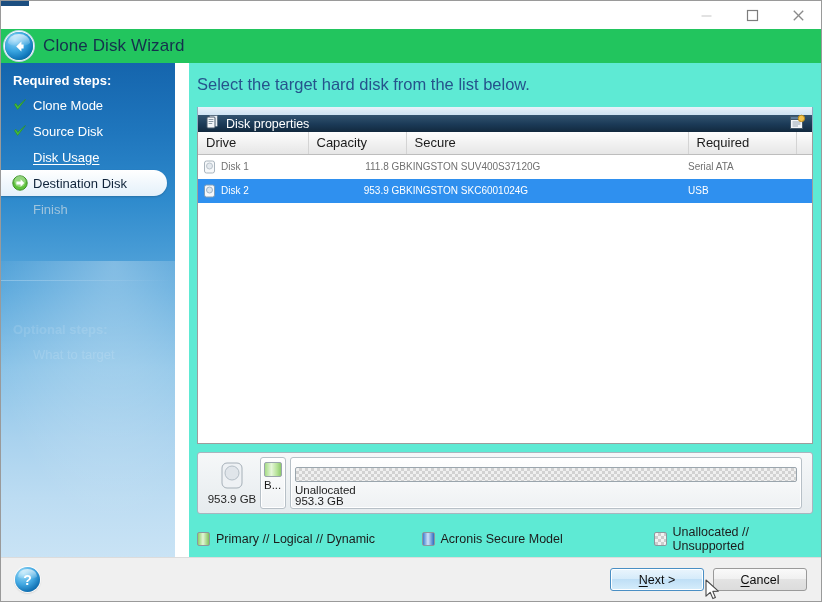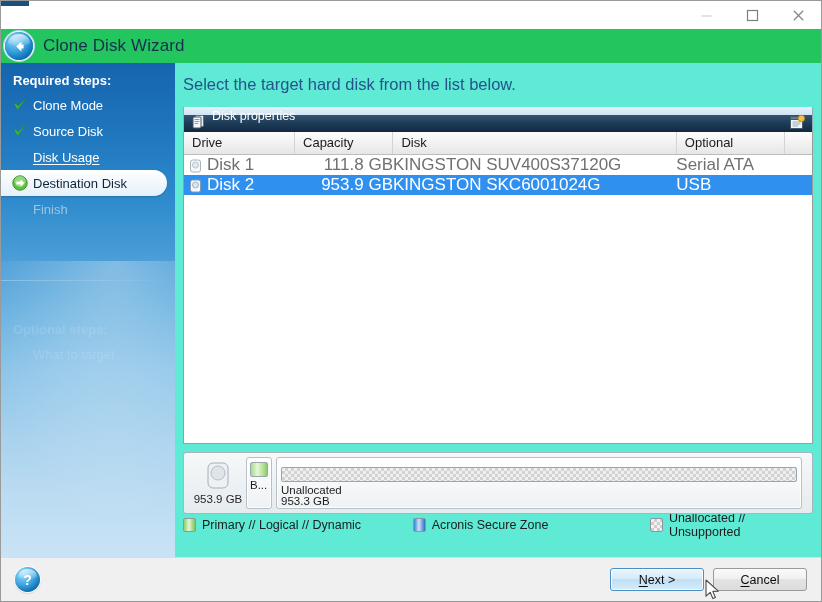--- a/index.html
+++ b/index.html
@@ -57,21 +57,21 @@
     border-radius: 50% 50% 45% 45%/ 70% 70% 30% 30%;
     background: linear-gradient(to bottom, rgba(255,255,255,.72), rgba(255,255,255,.06));
     pointer-events: none;
   }
   #backbtn svg { position: relative; z-index: 2; }
   #apptitle {
     font-size: 17px; color: #15314d; margin-left: 10px; letter-spacing: .1px;
   }
 
   
-  #body { flex: 1; display: flex; min-height: 0; position: relative; }
+  #body { flex: 1; display: flex; min-height: 0; position: relative; gap: 14px; }
 
   
   #sidebar {
     width: 174px; flex: none; position: relative; overflow: hidden;
     background:
       linear-gradient(to bottom, #1565ad 0%, #1f76bd 14%, #2f8bcd 28%, #5aa8dc 46%, #8cc4e8 62%, #a9d2ee 76%, #bcdcf2 88%, #c9e3f5 100%);
   }
   #sidebar::before {
     content: ""; position: absolute; left: -20%; top: 40%;
     width: 170%; height: 60%;
@@ -142,21 +142,21 @@
   #propbar .pbinner {
     position: absolute; left: 0; right: 0; bottom: 0; height: 17px;
     background: linear-gradient(to bottom, #32536f, #1b3a57 55%, #12293e);
     display: flex; align-items: center;
   }
   #propbar .pbtop {
     position: absolute; left: 0; right: 0; top: 0; height: 8px;
     background: linear-gradient(to bottom, #e8f2fa, #cfe3f3);
   }
   #proplabel {
-    position: absolute; left: 28px; bottom: 9px; z-index: 5;
+    position: absolute; left: 28px; bottom: 1px; z-index: 5;
     color: #ffffff; font-size: 12.5px;
   }
   #propicon {
     position: absolute; left: 7px; bottom: 3px; z-index: 5;
     width: 16px; height: 16px;
   }
   #propicon-right {
     position: absolute; right: 6px; bottom: 2px; z-index: 5;
     width: 17px; height: 16px;
   }
@@ -174,21 +174,21 @@
   table.disks { width: 100%; border-collapse: collapse; table-layout: fixed; }
   table.disks th {
     background: linear-gradient(to bottom, #fdfdfd, #f1f1f1 52%, #e6e6e6);
     border-bottom: 1px solid #bdbdbd;
     border-right: 1px solid #d4d4d4;
     font-weight: normal; font-size: 13px; color: #1b1b1b;
     text-align: left; padding: 3px 0 4px 8px; height: 21px;
   }
   table.disks th:last-child { border-right: none; }
   table.disks td {
-    font-size: 17px; padding: 0; height: 18px; color: #707070;
+    font-size: 10px; padding: 0; height: 24px; color: #707070;
     vertical-align: middle;
   }
   tr.row.sel td { background: #2f90ef; color: #ffffff; }
   .cell-drive { display: flex; align-items: center; padding-left: 5px; }
   .diskglyph { width: 13px; height: 14px; flex: none; margin-right: 5px; }
   .cell-cap { text-align: right; padding-right: 9px; }
   .cell-model { padding-left: 1px; }
   .cell-iface { padding-left: 8px; }
   #tablefill { flex: 1; background: #ffffff; }
 
@@ -226,21 +226,21 @@
     background-color: #f0f0f0;
     background-image:
       linear-gradient(45deg, #d2d2d2 25%, transparent 25%, transparent 75%, #d2d2d2 75%),
       linear-gradient(45deg, #d2d2d2 25%, transparent 25%, transparent 75%, #d2d2d2 75%);
     background-size: 6px 6px;
     background-position: 0 0, 3px 3px;
   }
 
   
   #legend {
-    margin: 2px 0 0 8px; height: 18px; flex: none;
+    margin: 16px 0 0 8px; height: 18px; flex: none;
     display: flex; align-items: center; font-size: 12.5px; color: #1c1c1c;
   }
   .lg { display: flex; align-items: center; }
   .lgsw { width: 13px; height: 14px; border: 1px solid #8d979e; border-radius: 2px; margin-right: 6px; flex: none; }
   .lgsw.green { background: linear-gradient(to right, #8dcf68, #e3f6d6 45%, #7fc35b); }
   .lgsw.blue  { background: linear-gradient(to right, #3f7fd0, #cfe2f7 45%, #2f6cc0); }
   .lgsw.hatch {
     background-color: #f2f2f2;
     background-image:
       linear-gradient(45deg, #cdcdcd 25%, transparent 25%, transparent 75%, #cdcdcd 75%),
@@ -407,22 +407,22 @@
             <col style="width:110px">
               <col style="width:98px">
               <col style="width:282px">
               <col style="width:108px">
               <col style="width:27px">
           </colgroup>
           <thead>
             <tr>
               <th>Drive</th>
               <th>Capacity</th>
-              <th>Disk</th>
-              <th>Optional</th>
+              <th>Secure</th>
+              <th>Required</th>
               <th></th>
             </tr>
           </thead>
           <tbody>
             <tr class="row">
               <td>
                 <div class="cell-drive">
                   <span class="diskglyph">
                     <svg width="13" height="14" viewBox="0 0 13 14">
                         <rect x="1.5" y="1" width="10" height="12" rx="2" fill="#f6f8fa" stroke="#a9b4bd"></rect>
@@ -483,21 +483,21 @@
         </div>
       </div>
 
       <div id="legend">
         <div class="lg" style="width:240px">
           <span class="lgsw green"></span>
           <span>Primary // Logical // Dynamic</span>
         </div>
         <div class="lg" style="width:248px">
           <span class="lgsw blue"></span>
-          <span>Acronis Secure Zone</span>
+          <span>Acronis Secure Model</span>
         </div>
         <div class="lg">
           <span class="lgsw hatch"></span>
           <span>Unallocated // Unsupported</span>
         </div>
       </div>
     </div>
   </div>
 
   <div id="footer">

